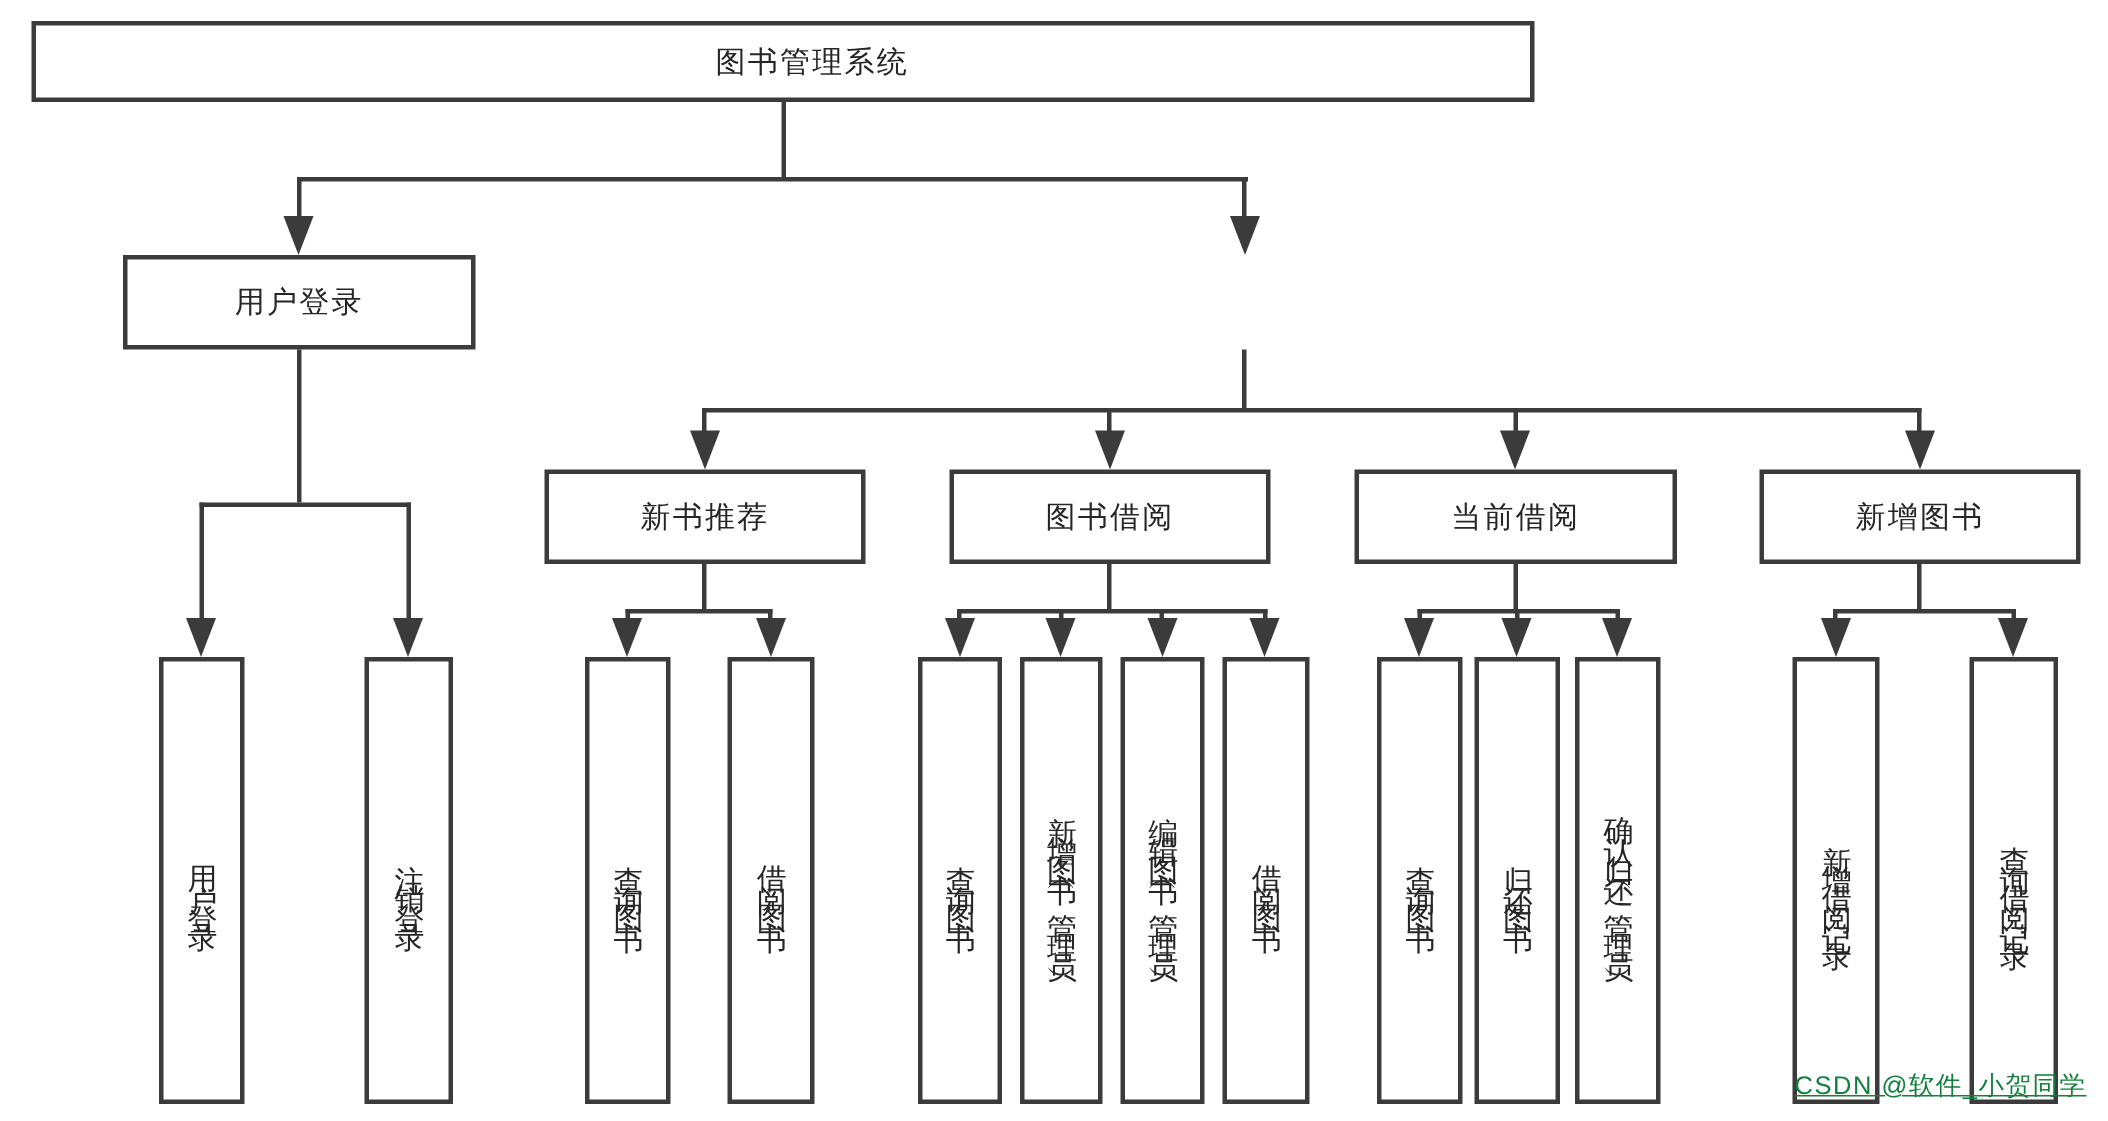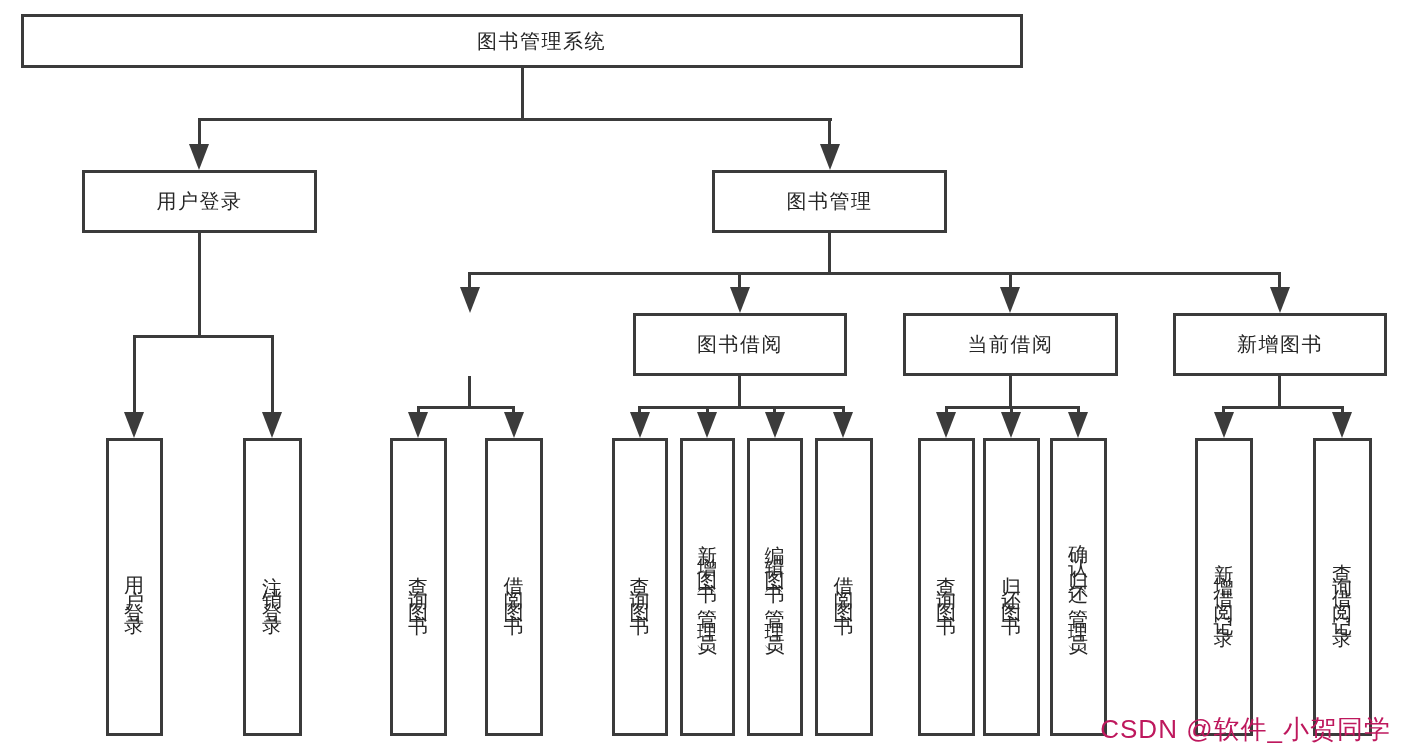--- a/index.html
+++ b/index.html
@@ -23,21 +23,21 @@
   }
   .vl { position:absolute; width:3px; background:#3b3b3b; }
   .hl { position:absolute; height:3px; background:#3b3b3b; }
   .ar {
     position:absolute; width:0; height:0;
     border-left:10px solid transparent; border-right:10px solid transparent;
     border-top:26px solid #3b3b3b;
   }
   .wm {
     position:absolute; top:712px; right:14px; z-index:5;
-    font-size:26px; color:#be185d; letter-spacing:1px; white-space:nowrap;
+    font-size:17px; color:#15803d; letter-spacing:1px; white-space:nowrap;text-decoration:underline;
   }
 </style>
 </head>
 <body>
 
 <div class="canvas">
 
   <div class="hbox" style="left:21px; top:14px; width:1002px; height:54px;padding-left:39px;">
     <span>图书管理系统</span>
   </div>
@@ -45,42 +45,42 @@
   <div class="vl" style="left:521px; top:68px;  height:50px;"></div>
   <div class="hl" style="left:198px; top:118px; width:634px;"></div>
   <div class="vl" style="left:198px; top:118px; height:34px;"></div>
   <div class="ar" style="left:189px; top:144px;"></div>
   <div class="vl" style="left:828px; top:118px; height:34px;"></div>
   <div class="ar" style="left:820px; top:144px;"></div>
 
   <div class="hbox" style="left:82px; top:170px; width:235px; height:63px;">
     <span>用户登录</span>
   </div>
-  <div class="hbox" style="left:712px; top:170px; width:235px; height:63px;">
-    <span>图书管理</span>
-  </div>
 
   <div class="vl" style="left:198px; top:233px; height:102px;"></div>
   <div class="hl" style="left:133px; top:335px; width:141px;"></div>
   <div class="vl" style="left:133px; top:335px; height:85px;"></div>
   <div class="ar" style="left:124px; top:412px;"></div>
   <div class="vl" style="left:271px; top:335px; height:85px;"></div>
   <div class="ar" style="left:262px; top:412px;"></div>
 
   <div class="vl" style="left:828px; top:233px; height:39px;"></div>
   <div class="hl" style="left:468px; top:272px; width:813px;"></div>
   <div class="vl" style="left:468px;  top:272px; height:23px;"></div>
   <div class="ar" style="left:460px;  top:287px;"></div>
   <div class="vl" style="left:738px;  top:272px; height:23px;"></div>
   <div class="ar" style="left:730px;  top:287px;"></div>
   <div class="vl" style="left:1009px; top:272px; height:23px;"></div>
   <div class="ar" style="left:1000px; top:287px;"></div>
   <div class="vl" style="left:1278px; top:272px; height:23px;"></div>
   <div class="ar" style="left:1270px; top:287px;"></div>
 
+  <div class="hbox" style="left:363px; top:313px; width:214px; height:63px;">
+    <span>新书推荐</span>
+  </div>
   <div class="hbox" style="left:633px; top:313px; width:214px; height:63px;justify-content:center;">
     <span>图书借阅</span>
   </div>
   <div class="hbox" style="left:903px; top:313px; width:215px; height:63px;text-align:center;">
     <span>当前借阅</span>
   </div>
   <div class="hbox" style="left:1173px; top:313px; width:214px; height:63px;">
     <span>新增图书</span>
   </div>
 

